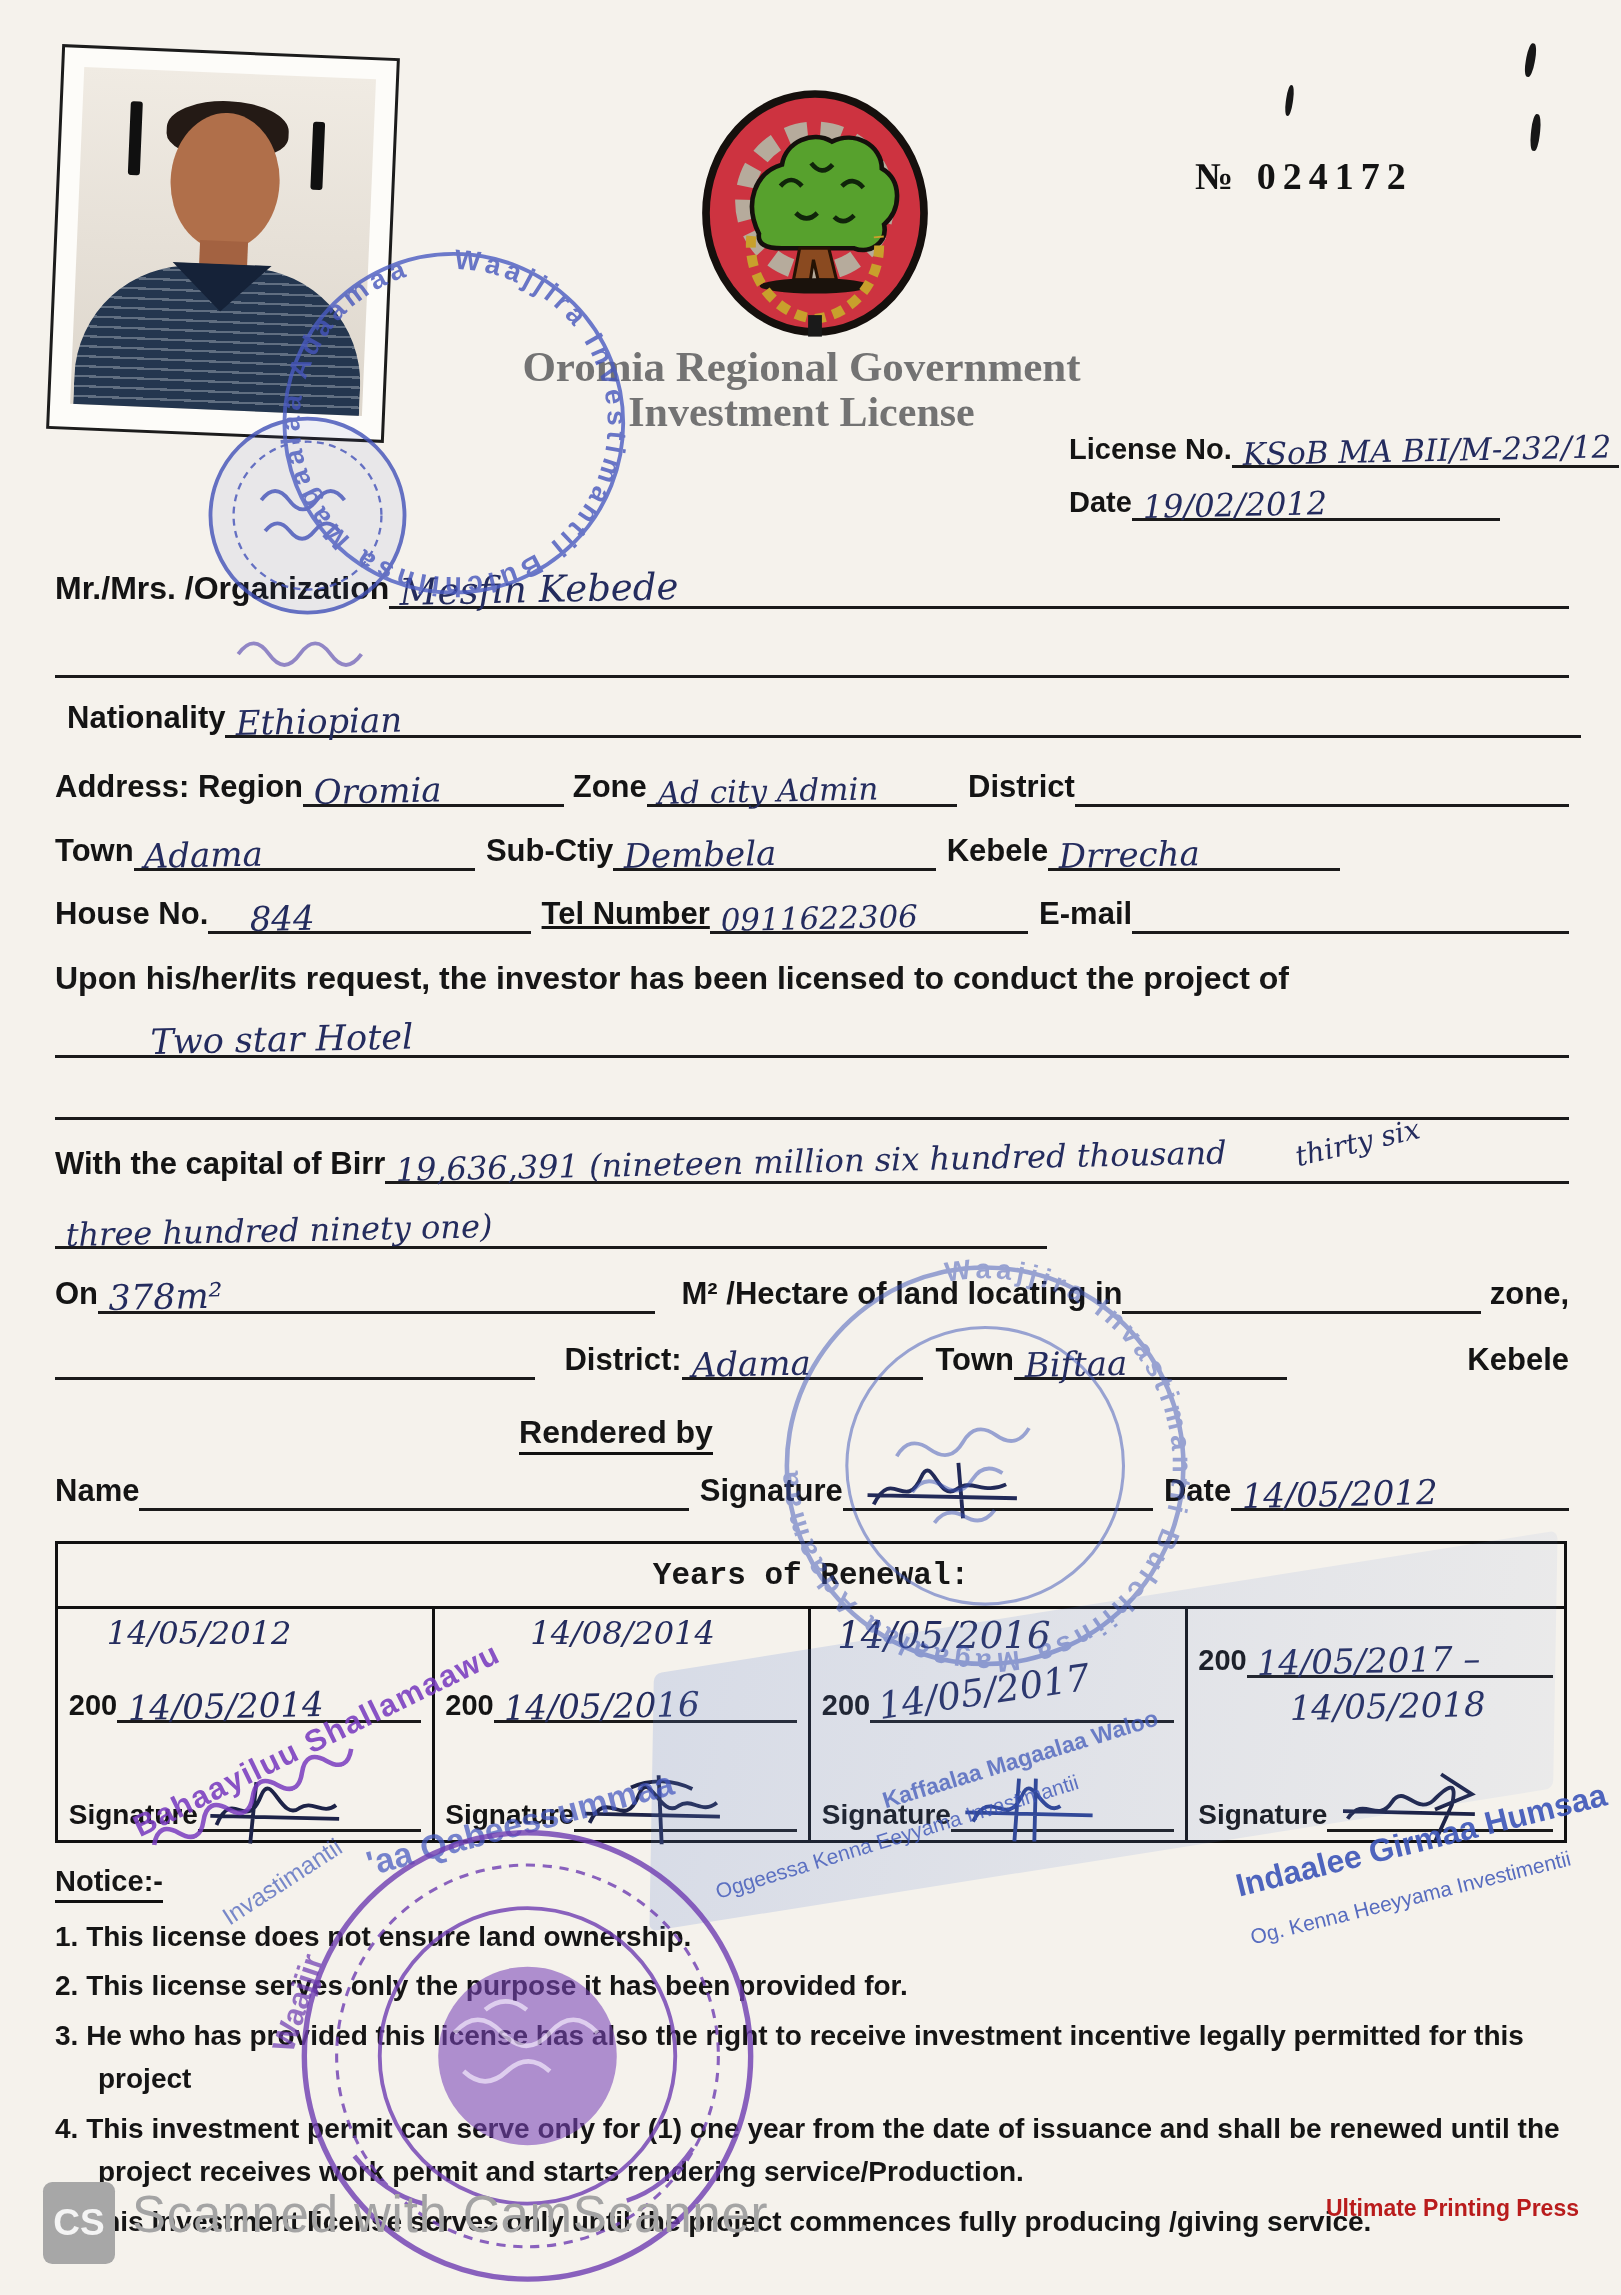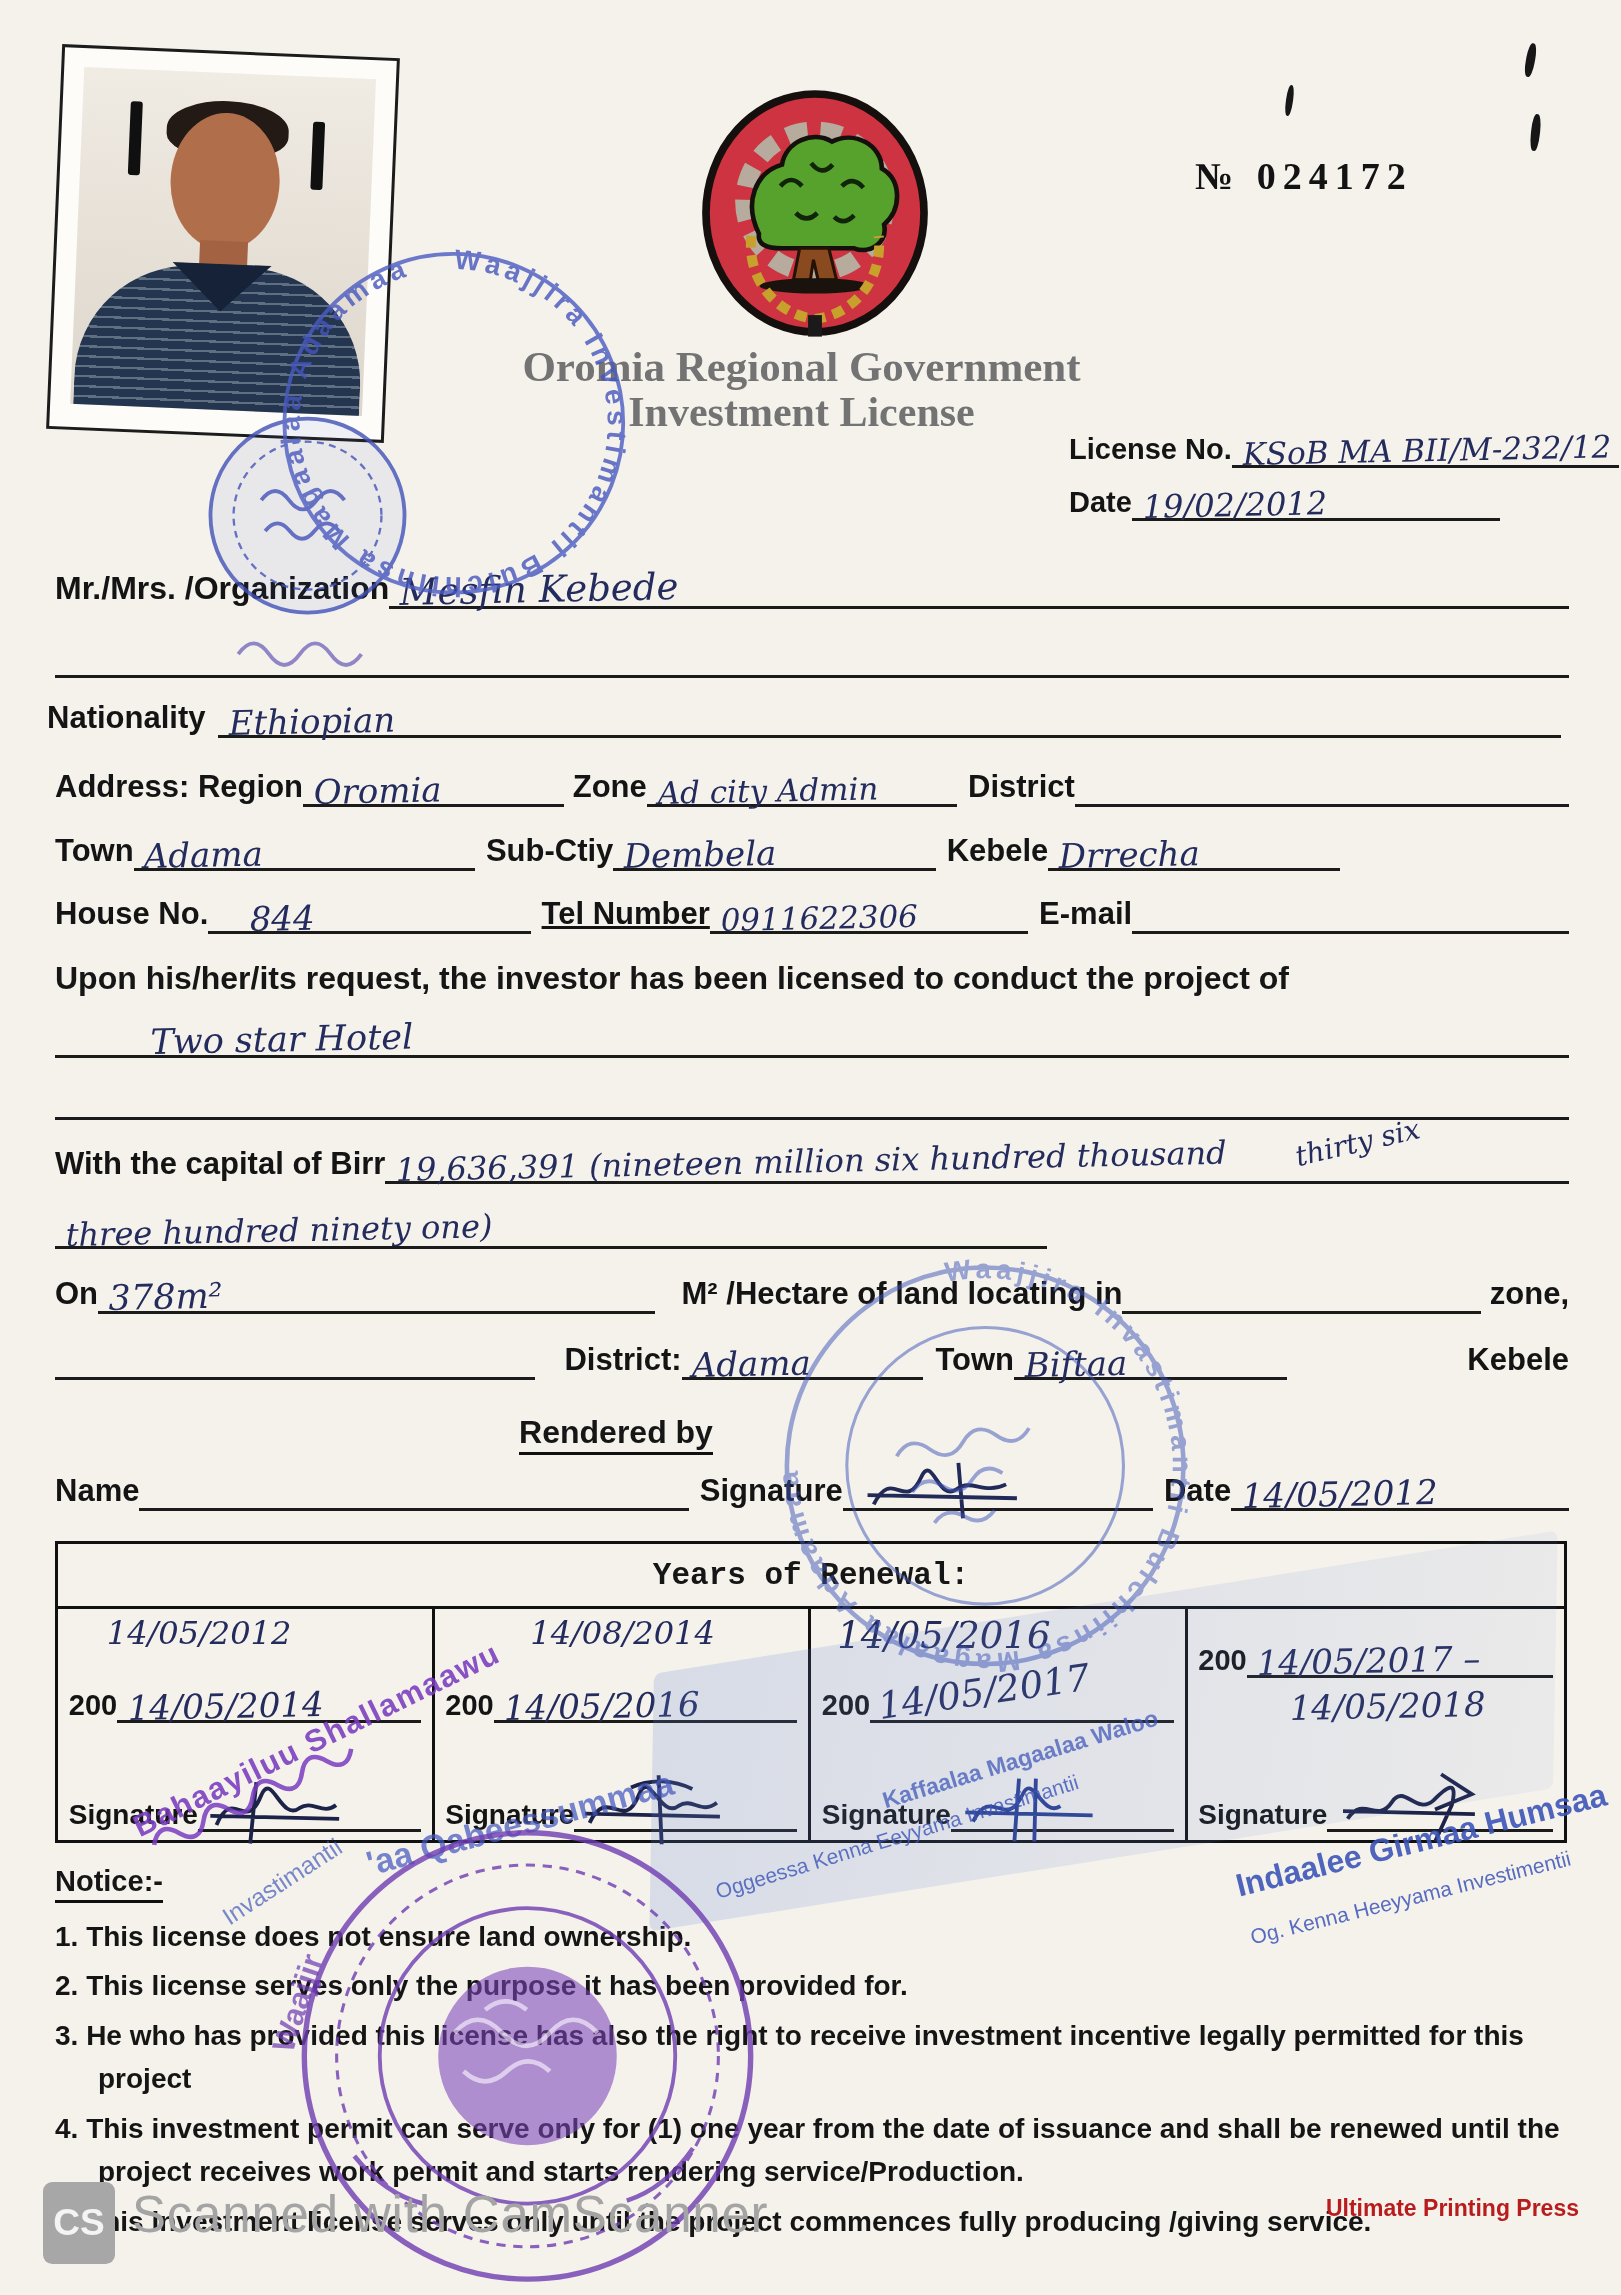--- a/index.html
+++ b/index.html
@@ -125,21 +125,21 @@
   </div>
 
   <div class="row" style="left:55px;top:560px;width:1514px;">
     <span class="lab" style="font-size:32px;">Mr./Mrs. /Organization</span>
     <span class="wseg grow">
         <span class="hwv" style="font-size:37px;">Mesfin Kebede</span>
       </span>
   </div>
   <div class="abs" style="left:55px;top:629px;width:1514px;height:46px;border-bottom:3.8px solid #1b1b1b;"></div>
 
-  <div class="row" style="left:47px;top:689px;width:1514px;gap:13px;">
+  <div class="row" style="left:67px;top:689px;width:1514px;">
     <span class="lab">Nationality</span>
     <span class="wseg grow">
         <span class="hwv">Ethiopian</span>
       </span>
   </div>
 
   <div class="row" style="left:55px;top:758px;width:1514px;">
     <span class="lab">Address: Region</span>
     <span class="wseg" style="width:242px;">
         <span class="hwv">Oromia</span>

